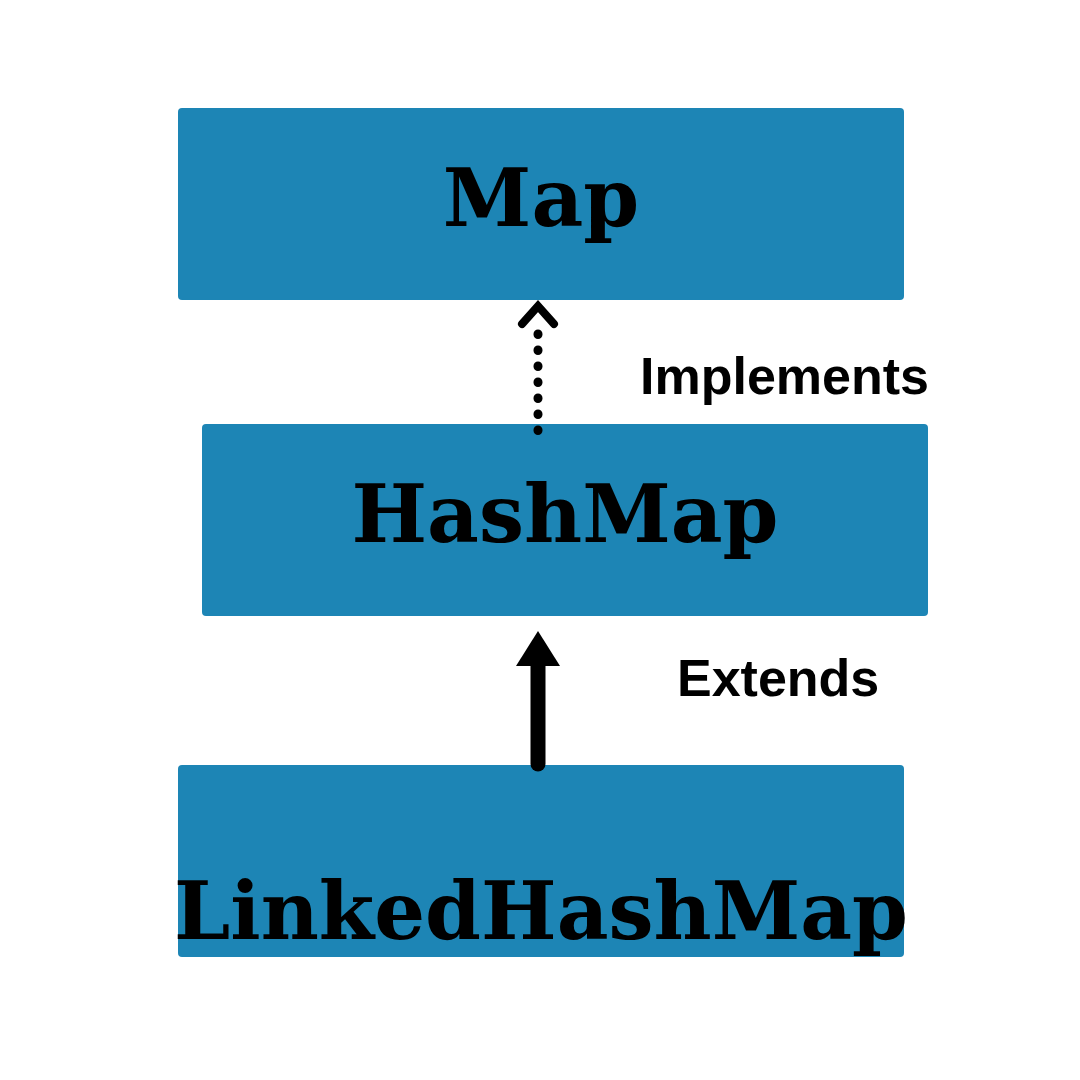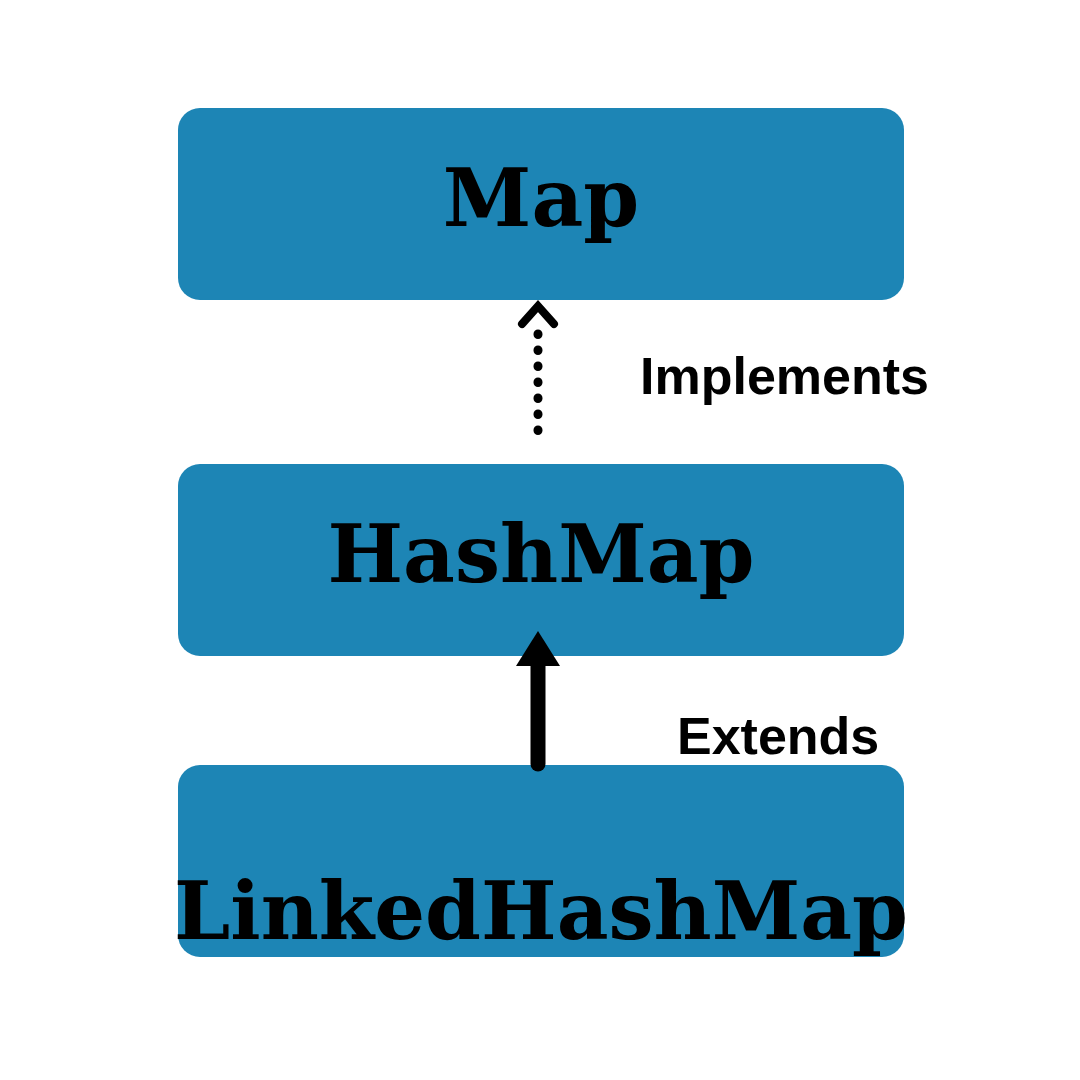--- a/index.html
+++ b/index.html
@@ -14,49 +14,49 @@
     height: 1080px;
     background: var(--bg-color, #ffffff);
     overflow: hidden;
   }
   .node {
     position: absolute;
     left: 178px;
     width: 726px;
     height: 192px;
     background: var(--node-fill, #1d85b5);
-    border-radius: 22px;
+    border-radius: 4px;
     display: flex;
     align-items: center;
     justify-content: center;
   }
   .node-label {
     font-family: "DejaVu Serif", serif;
     font-weight: 700;
     font-size: 80px;
     line-height: 1;
     color: var(--node-text, #000000);
     white-space: nowrap;
     transform: translateY(-6px);
   }
   #node-map          { top: 108px; }
-  #node-hashmap      { top: 464px; }
+  #node-hashmap      { top: 424px; margin-left: 24px; }
   #node-linkedhashmap{ top: 765px; align-items: flex-end; }
 
   .edge-label {
     position: absolute;
     font-family: "Liberation Sans", sans-serif;
     font-weight: 700;
     font-size: 52px;
     line-height: 1;
     color: var(--arrow-color, #000000);
     white-space: nowrap;
   }
   #label-implements { left: 640px; top: 350px; }
-  #label-extends    { left: 677px; top: 710px; }
+  #label-extends    { left: 677px; top: 652px; }
 
   .arrow-overlay {
     position: absolute;
     left: 0; top: 0;
     width: 1080px;
     height: 1080px;
     pointer-events: none;
   }
 </style>
 </head>

